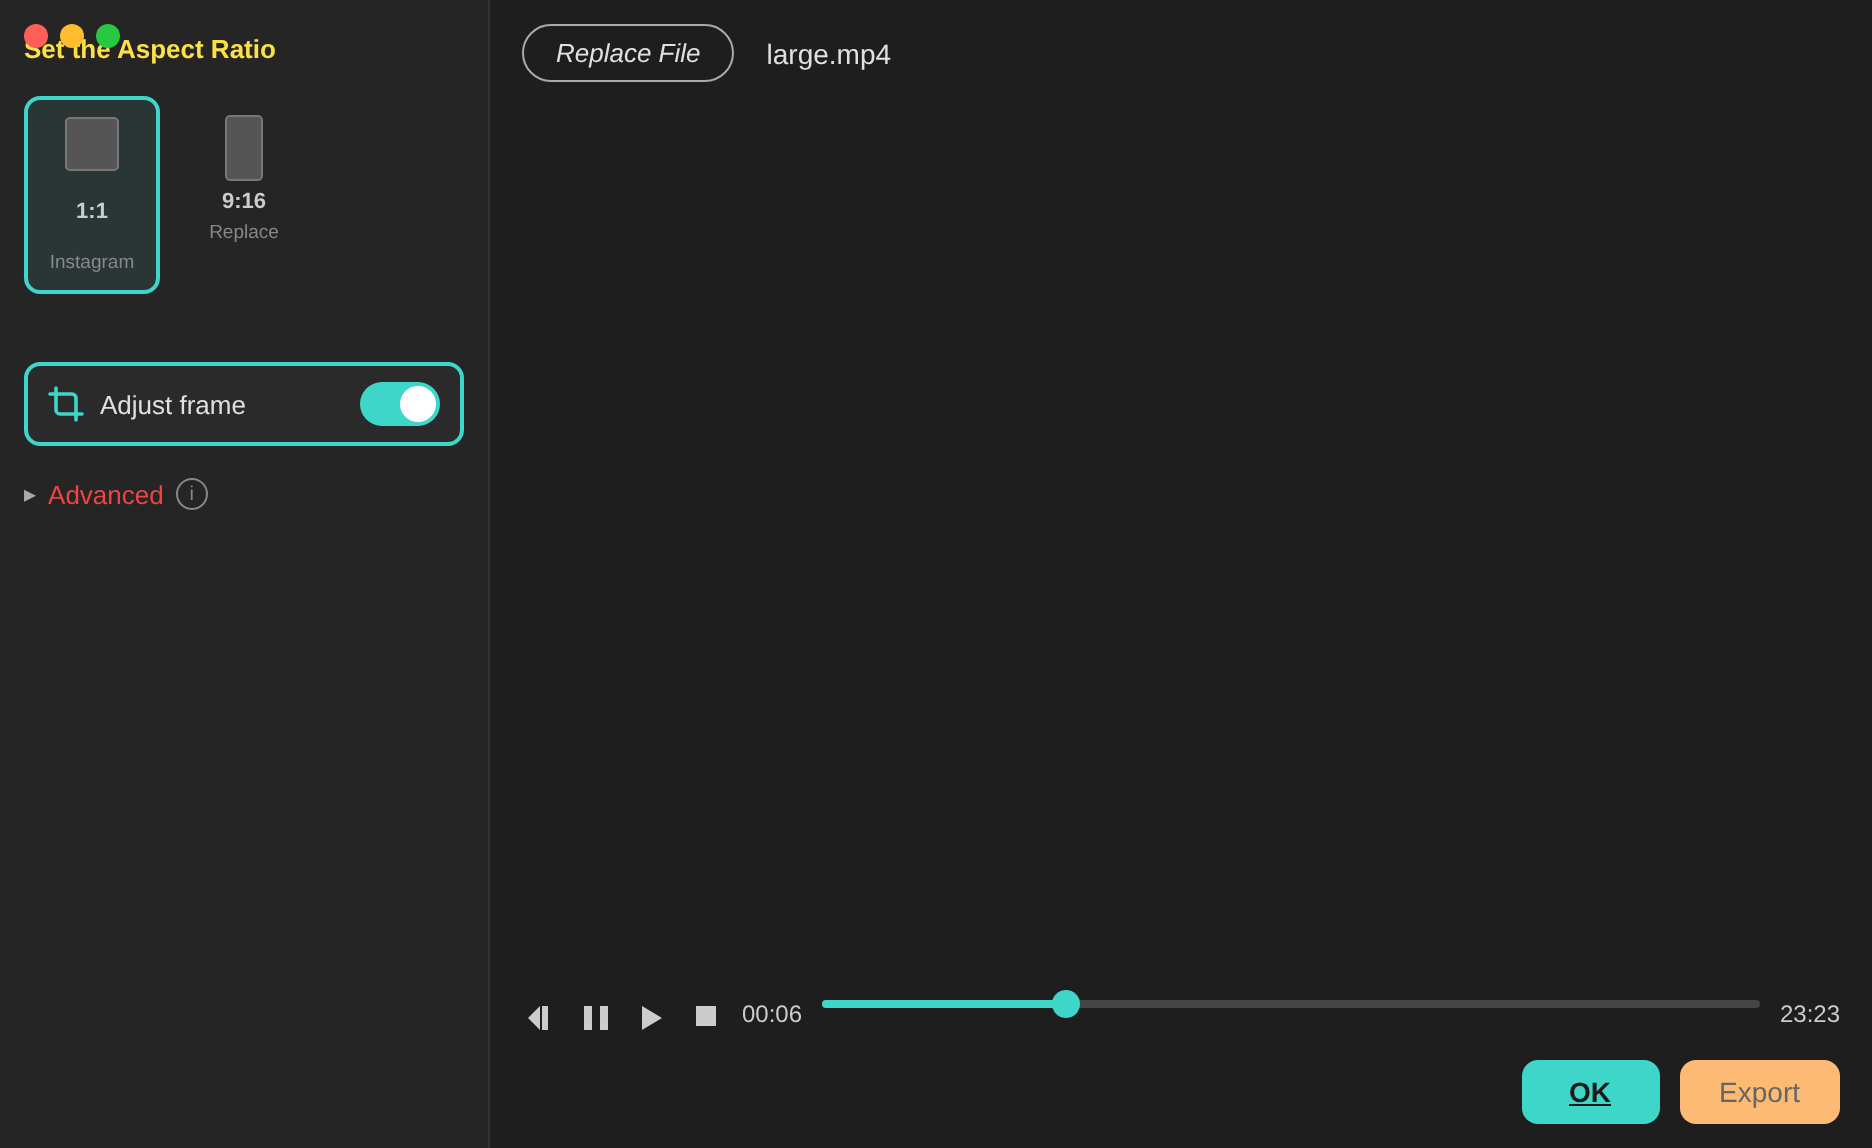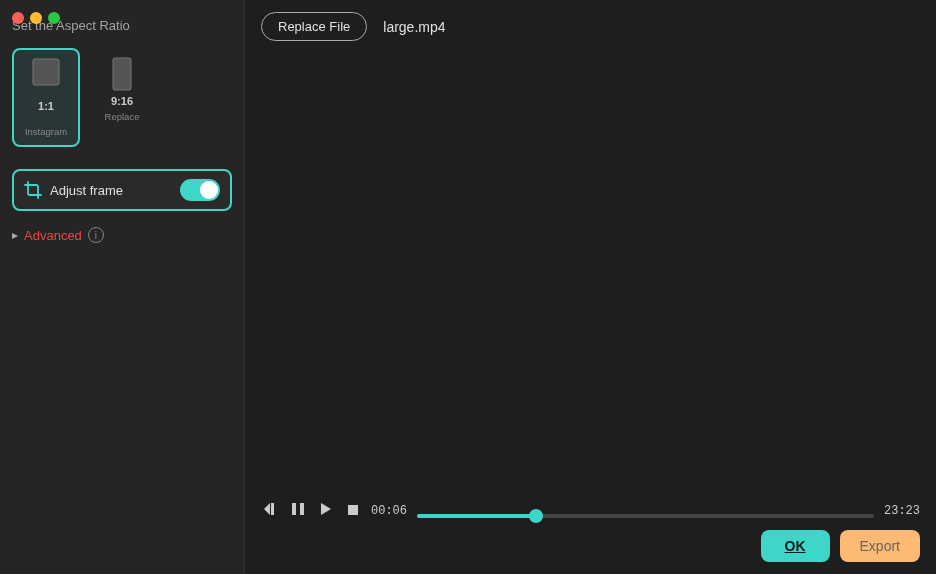--- a/index.html
+++ b/index.html
@@ -20,22 +20,22 @@
       background: #252525;
       padding: 16px 12px;
       border-right: 1px solid #333;
       display: flex;
       flex-direction: column;
       gap: 14px;
     }
 
     .section-title {
       font-size: 13px;
-      font-weight: 400;
-      color: #a3a3a3;
+      font-weight: 700;
+      color: #fde047;
       margin-bottom: 4px;
     }
 
     .aspect-ratio-grid {
       display: grid;
       grid-template-columns: repeat(3, 1fr);
       gap: 8px;
     }
 
     .aspect-ratio-grid-2 {
@@ -78,21 +78,21 @@
 
     
     .adjust-frame-row {
       display: flex;
       align-items: center;
       justify-content: space-between;
       padding: 8px 10px;
       border: 2px solid #3dd6c8;
       border-radius: 8px;
       background: #2a2a2a;
-      margin-top: 8px;
+      margin-top: 20px;
     }
 
     .adjust-frame-left {
       display: flex;
       align-items: center;
       gap: 8px;
     }
 
     .adjust-frame-label {
       font-size: 13px;
@@ -170,20 +170,21 @@
     }
 
     .replace-file-btn {
       padding: 6px 16px;
       border: 1.5px solid #aaa;
       border-radius: 20px;
       background: transparent;
       color: #e0e0e0;
       font-size: 13px;
       cursor: pointer;
+      font-style: italic;
     }
 
     .file-name {
       font-size: 14px;
       color: #e0e0e0;
     }
 
     
     .video-preview-container {
       flex: 1;
@@ -243,24 +244,23 @@
 
     
     .video-divider {
       height: 1px;
       background: #222;
     }
 
     
     .controls-bar {
       display: flex;
-      align-items: flex-end;
+      align-items: flex-start;
       gap: 10px;
       padding: 8px 0 6px 0;
-      font-family: Liberation Mono, monospace;
     }
 
     .ctrl-btn {
       background: transparent;
       border: none;
       cursor: pointer;
       color: #ccc;
       font-size: 14px;
       padding: 2px;
       display: flex;

